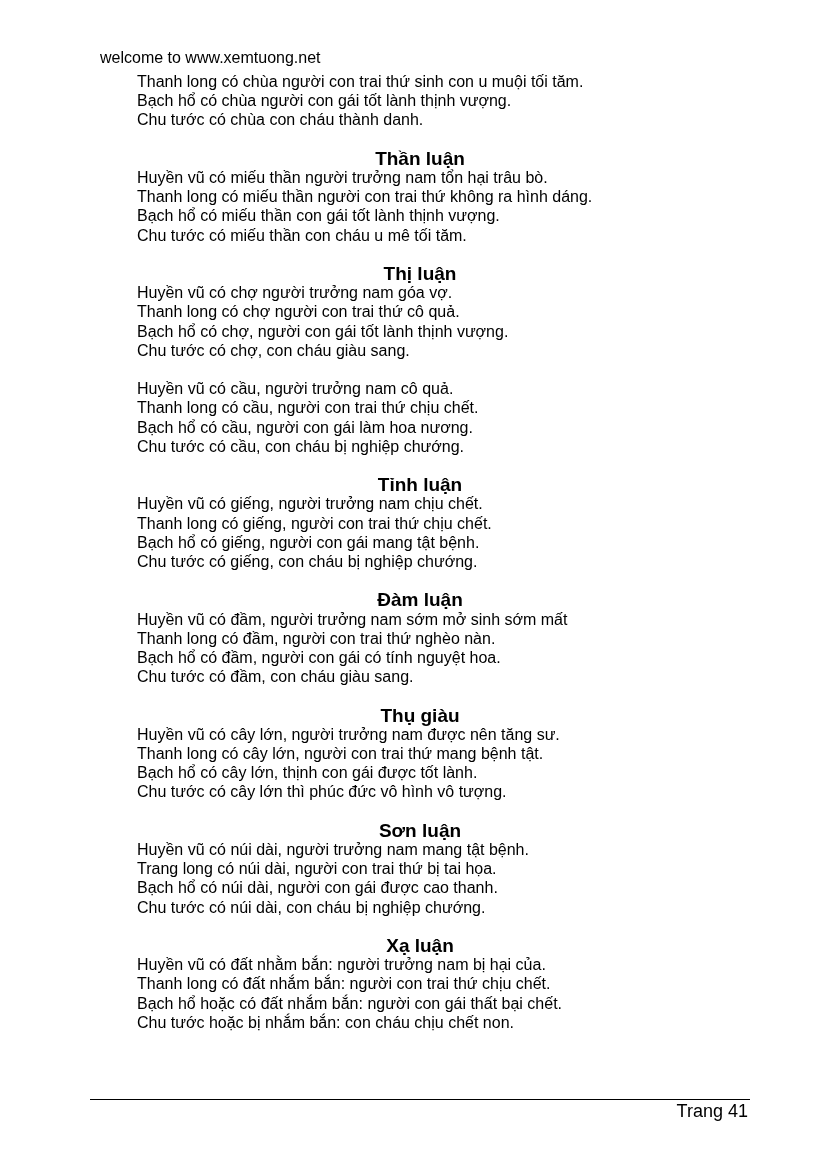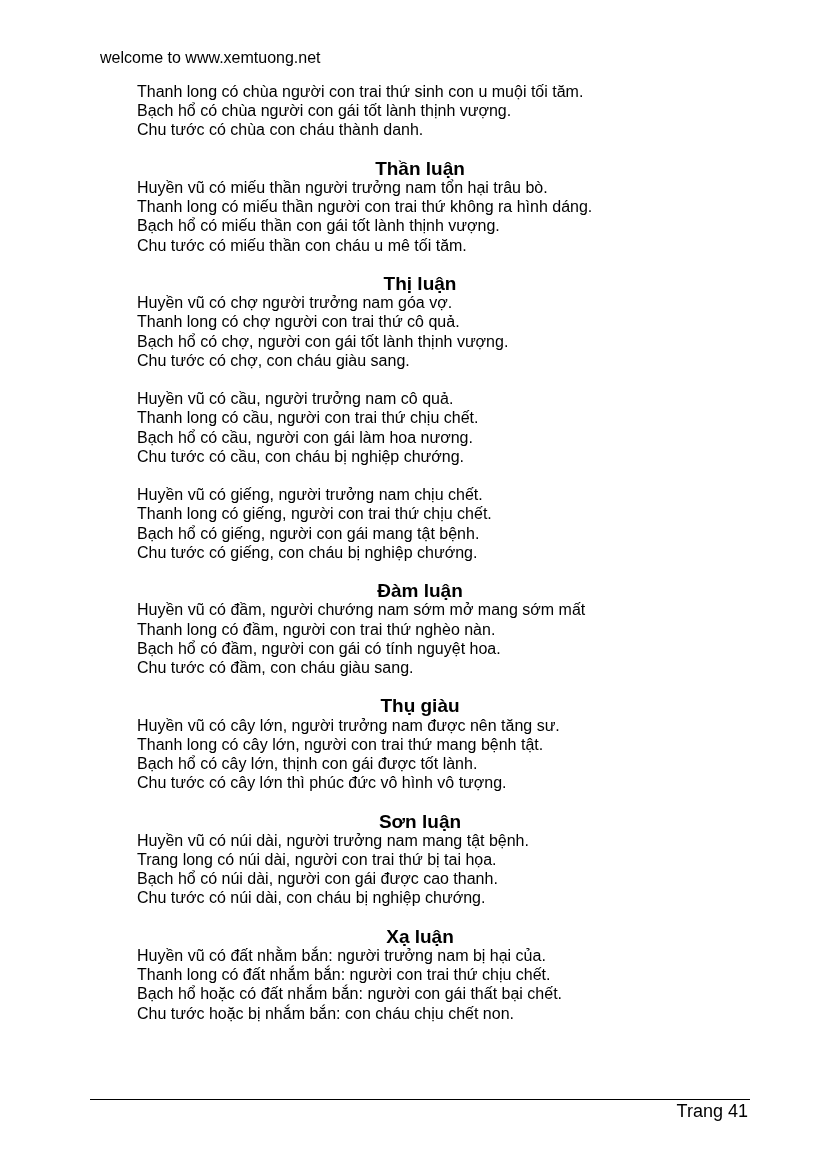--- a/index.html
+++ b/index.html
@@ -20,21 +20,21 @@
   }
   .doc-header {
     position: absolute;
     left: 100px;
     top: 48px;
     white-space: nowrap;
   }
   .doc-body {
     position: absolute;
     left: 137px;
-    top: 82px;
+    top: 72px;
     width: 566px;
   }
   .line {
     white-space: nowrap;
   }
   .section {
     margin-top: 19.2px;
   }
   .heading {
     margin: 0;
@@ -92,31 +92,32 @@
   </section>
         <section class="section">
     <div class="sec-lines">
             <div class="line">Huyền vũ có cầu, người trưởng nam cô quả.</div>
             <div class="line">Thanh long có cầu, người con trai thứ chịu chết.</div>
             <div class="line">Bạch hổ có cầu, người con gái làm hoa nương.</div>
             <div class="line">Chu tước có cầu, con cháu bị nghiệp chướng.</div>
           </div>
   </section>
         <section class="section">
+    <h3 class="heading">Tỉnh luận</h3>
     <div class="sec-lines">
             <div class="line">Huyền vũ có giếng, người trưởng nam chịu chết.</div>
             <div class="line">Thanh long có giếng, người con trai thứ chịu chết.</div>
             <div class="line">Bạch hổ có giếng, người con gái mang tật bệnh.</div>
             <div class="line">Chu tước có giếng, con cháu bị nghiệp chướng.</div>
           </div>
   </section>
         <section class="section">
     <h3 class="heading">Đàm luận</h3>
     <div class="sec-lines">
-            <div class="line">Huyền vũ có đầm, người chướng nam sớm mở mang sớm mất</div>
+            <div class="line">Huyền vũ có đầm, người trưởng nam sớm mở sinh sớm mất</div>
             <div class="line">Thanh long có đầm, người con trai thứ nghèo nàn.</div>
             <div class="line">Bạch hổ có đầm, người con gái có tính nguyệt hoa.</div>
             <div class="line">Chu tước có đầm, con cháu giàu sang.</div>
           </div>
   </section>
         <section class="section">
     <h3 class="heading">Thụ giàu</h3>
     <div class="sec-lines">
             <div class="line">Huyền vũ có cây lớn, người trưởng nam được nên tăng sư.</div>
             <div class="line">Thanh long có cây lớn, người con trai thứ mang bệnh tật.</div>

